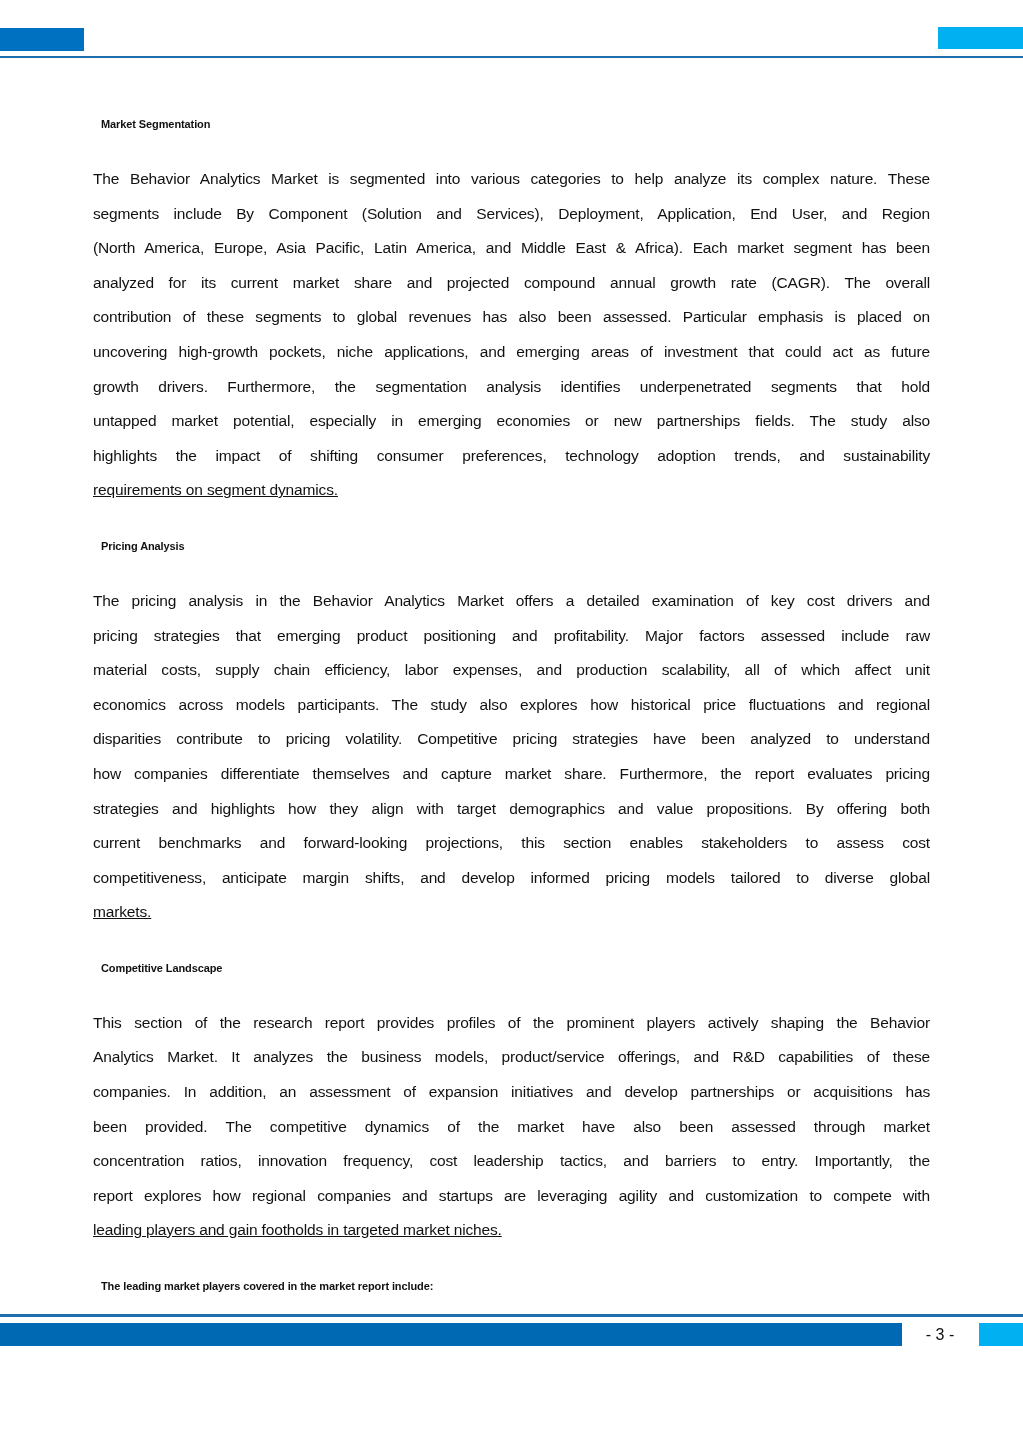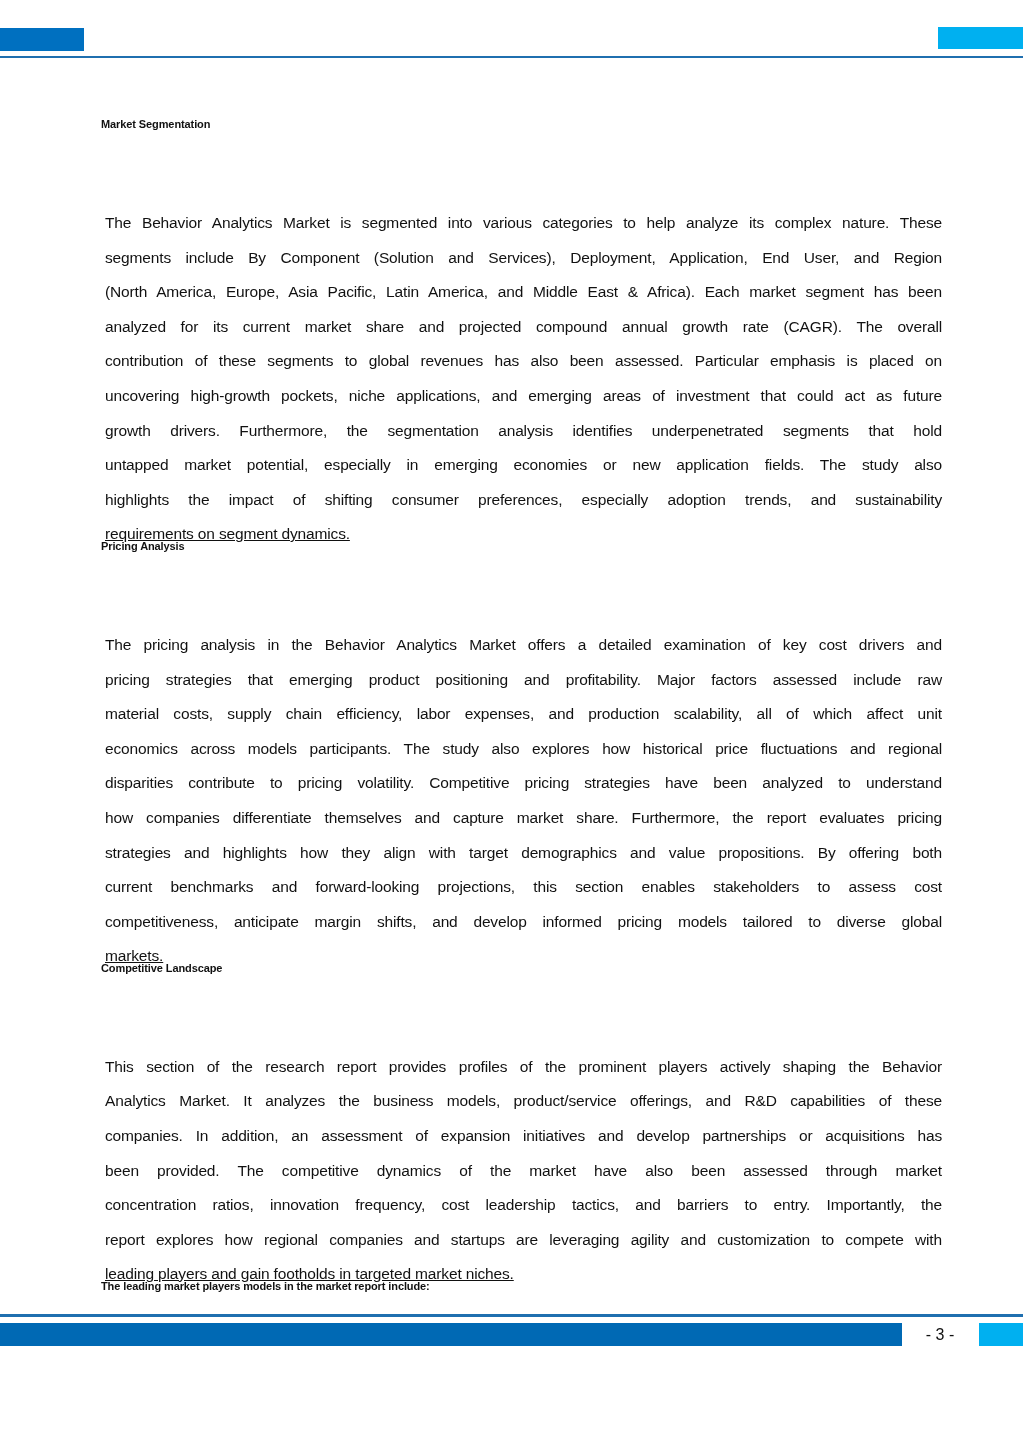--- a/index.html
+++ b/index.html
@@ -8,43 +8,43 @@
   .hdr-block-left { position: absolute; left: 0; top: 28px; width: 84px; height: 23px; background: #0070C0; }
   .hdr-block-right { position: absolute; left: 938px; top: 27px; width: 85px; height: 22px; background: #00B0F0; }
   .hdr-line { position: absolute; left: 0; top: 56px; width: 1023px; height: 2px; background: #1F6FAF; }
   .ftr-line { position: absolute; left: 0; top: 1314px; width: 1023px; height: 3px; background: #1F6FAF; }
   .ftr-bar { position: absolute; left: 0; top: 1323px; width: 902px; height: 23px; background: #0069B4; }
   .ftr-block-right { position: absolute; left: 979px; top: 1323px; width: 44px; height: 23px; background: #00B0F0; }
   .page-num { position: absolute; left: 905px; top: 1325px; width: 70px; text-align: center;
               font-family: "Liberation Sans", sans-serif; font-size: 16px; color: #111; line-height: 20px; }
   .content { position: absolute; left: 93px; top: 0; width: 837px; }
   .heading { position: absolute; left: 8px; font-weight: bold; font-size: 11px; line-height: 20px; white-space: nowrap; letter-spacing: -0.1px; }
-  .line { position: absolute; left: 12px; width: 837px; font-size: 15.5px; line-height: 20px; white-space: nowrap;
-          text-align: justify; text-align-last: justify; letter-spacing: -0.15px; margin-top: 44px; }
+  .line { position: absolute; left: 0; width: 837px; font-size: 15.5px; line-height: 20px; white-space: nowrap;
+          text-align: justify; text-align-last: justify; letter-spacing: -0.15px; }
   .line.last { text-align-last: left; text-decoration: underline; }
 </style>
 </head>
 <body>
 
 <div class="hdr-block-left"></div>
 <div class="hdr-block-right"></div>
 <div class="hdr-line"></div>
 
 <div class="content">
 
   <div class="heading" style="top:114px">Market Segmentation</div>
   <div class="line" style="top:169px">The Behavior Analytics Market is segmented into various categories to help analyze its complex nature. These</div>
   <div class="line" style="top:204px">segments include By Component (Solution and Services), Deployment, Application, End User, and Region</div>
   <div class="line" style="top:238px">(North America, Europe, Asia Pacific, Latin America, and Middle East &amp; Africa). Each market segment has been</div>
   <div class="line" style="top:273px">analyzed for its current market share and projected compound annual growth rate (CAGR). The overall</div>
   <div class="line" style="top:307px">contribution of these segments to global revenues has also been assessed. Particular emphasis is placed on</div>
   <div class="line" style="top:342px">uncovering high-growth pockets, niche applications, and emerging areas of investment that could act as future</div>
   <div class="line" style="top:377px">growth drivers. Furthermore, the segmentation analysis identifies underpenetrated segments that hold</div>
-  <div class="line" style="top:411px">untapped market potential, especially in emerging economies or new application fields. The study also</div>
-  <div class="line" style="top:446px">highlights the impact of shifting consumer preferences, especially adoption trends, and sustainability</div>
+  <div class="line" style="top:411px">untapped market potential, especially in emerging economies or new partnerships fields. The study also</div>
+  <div class="line" style="top:446px">highlights the impact of shifting consumer preferences, technology adoption trends, and sustainability</div>
   <div class="line last" style="top:480px">requirements on segment dynamics.</div>
 
   <div class="heading" style="top:536px">Pricing Analysis</div>
   <div class="line" style="top:591px">The pricing analysis in the Behavior Analytics Market offers a detailed examination of key cost drivers and</div>
   <div class="line" style="top:626px">pricing strategies that emerging product positioning and profitability. Major factors assessed include raw</div>
   <div class="line" style="top:660px">material costs, supply chain efficiency, labor expenses, and production scalability, all of which affect unit</div>
   <div class="line" style="top:695px">economics across models participants. The study also explores how historical price fluctuations and regional</div>
   <div class="line" style="top:729px">disparities contribute to pricing volatility. Competitive pricing strategies have been analyzed to understand</div>
   <div class="line" style="top:764px">how companies differentiate themselves and capture market share. Furthermore, the report evaluates pricing</div>
   <div class="line" style="top:799px">strategies and highlights how they align with target demographics and value propositions. By offering both</div>
@@ -54,19 +54,19 @@
 
   <div class="heading" style="top:958px">Competitive Landscape</div>
   <div class="line" style="top:1013px">This section of the research report provides profiles of the prominent players actively shaping the  Behavior</div>
   <div class="line" style="top:1047px">Analytics Market. It analyzes the business models, product/service offerings, and R&amp;D capabilities of these</div>
   <div class="line" style="top:1082px">companies. In addition, an assessment of expansion initiatives and develop partnerships or acquisitions has</div>
   <div class="line" style="top:1117px">been provided. The competitive dynamics of the market have also been assessed through market</div>
   <div class="line" style="top:1151px">concentration ratios, innovation frequency, cost leadership tactics, and barriers to entry. Importantly, the</div>
   <div class="line" style="top:1186px">report explores how regional companies and startups are leveraging agility and customization to compete with</div>
   <div class="line last" style="top:1220px">leading players and gain footholds in targeted market niches.</div>
 
-  <div class="heading" style="top:1276px">The leading market players models in the market report include:</div>
+  <div class="heading" style="top:1276px">The leading market players covered in the market report include:</div>
 </div>
 
 <div class="ftr-line"></div>
 <div class="ftr-bar"></div>
 <div class="page-num">- 3 -</div>
 <div class="ftr-block-right"></div>
 
 </body></html>

